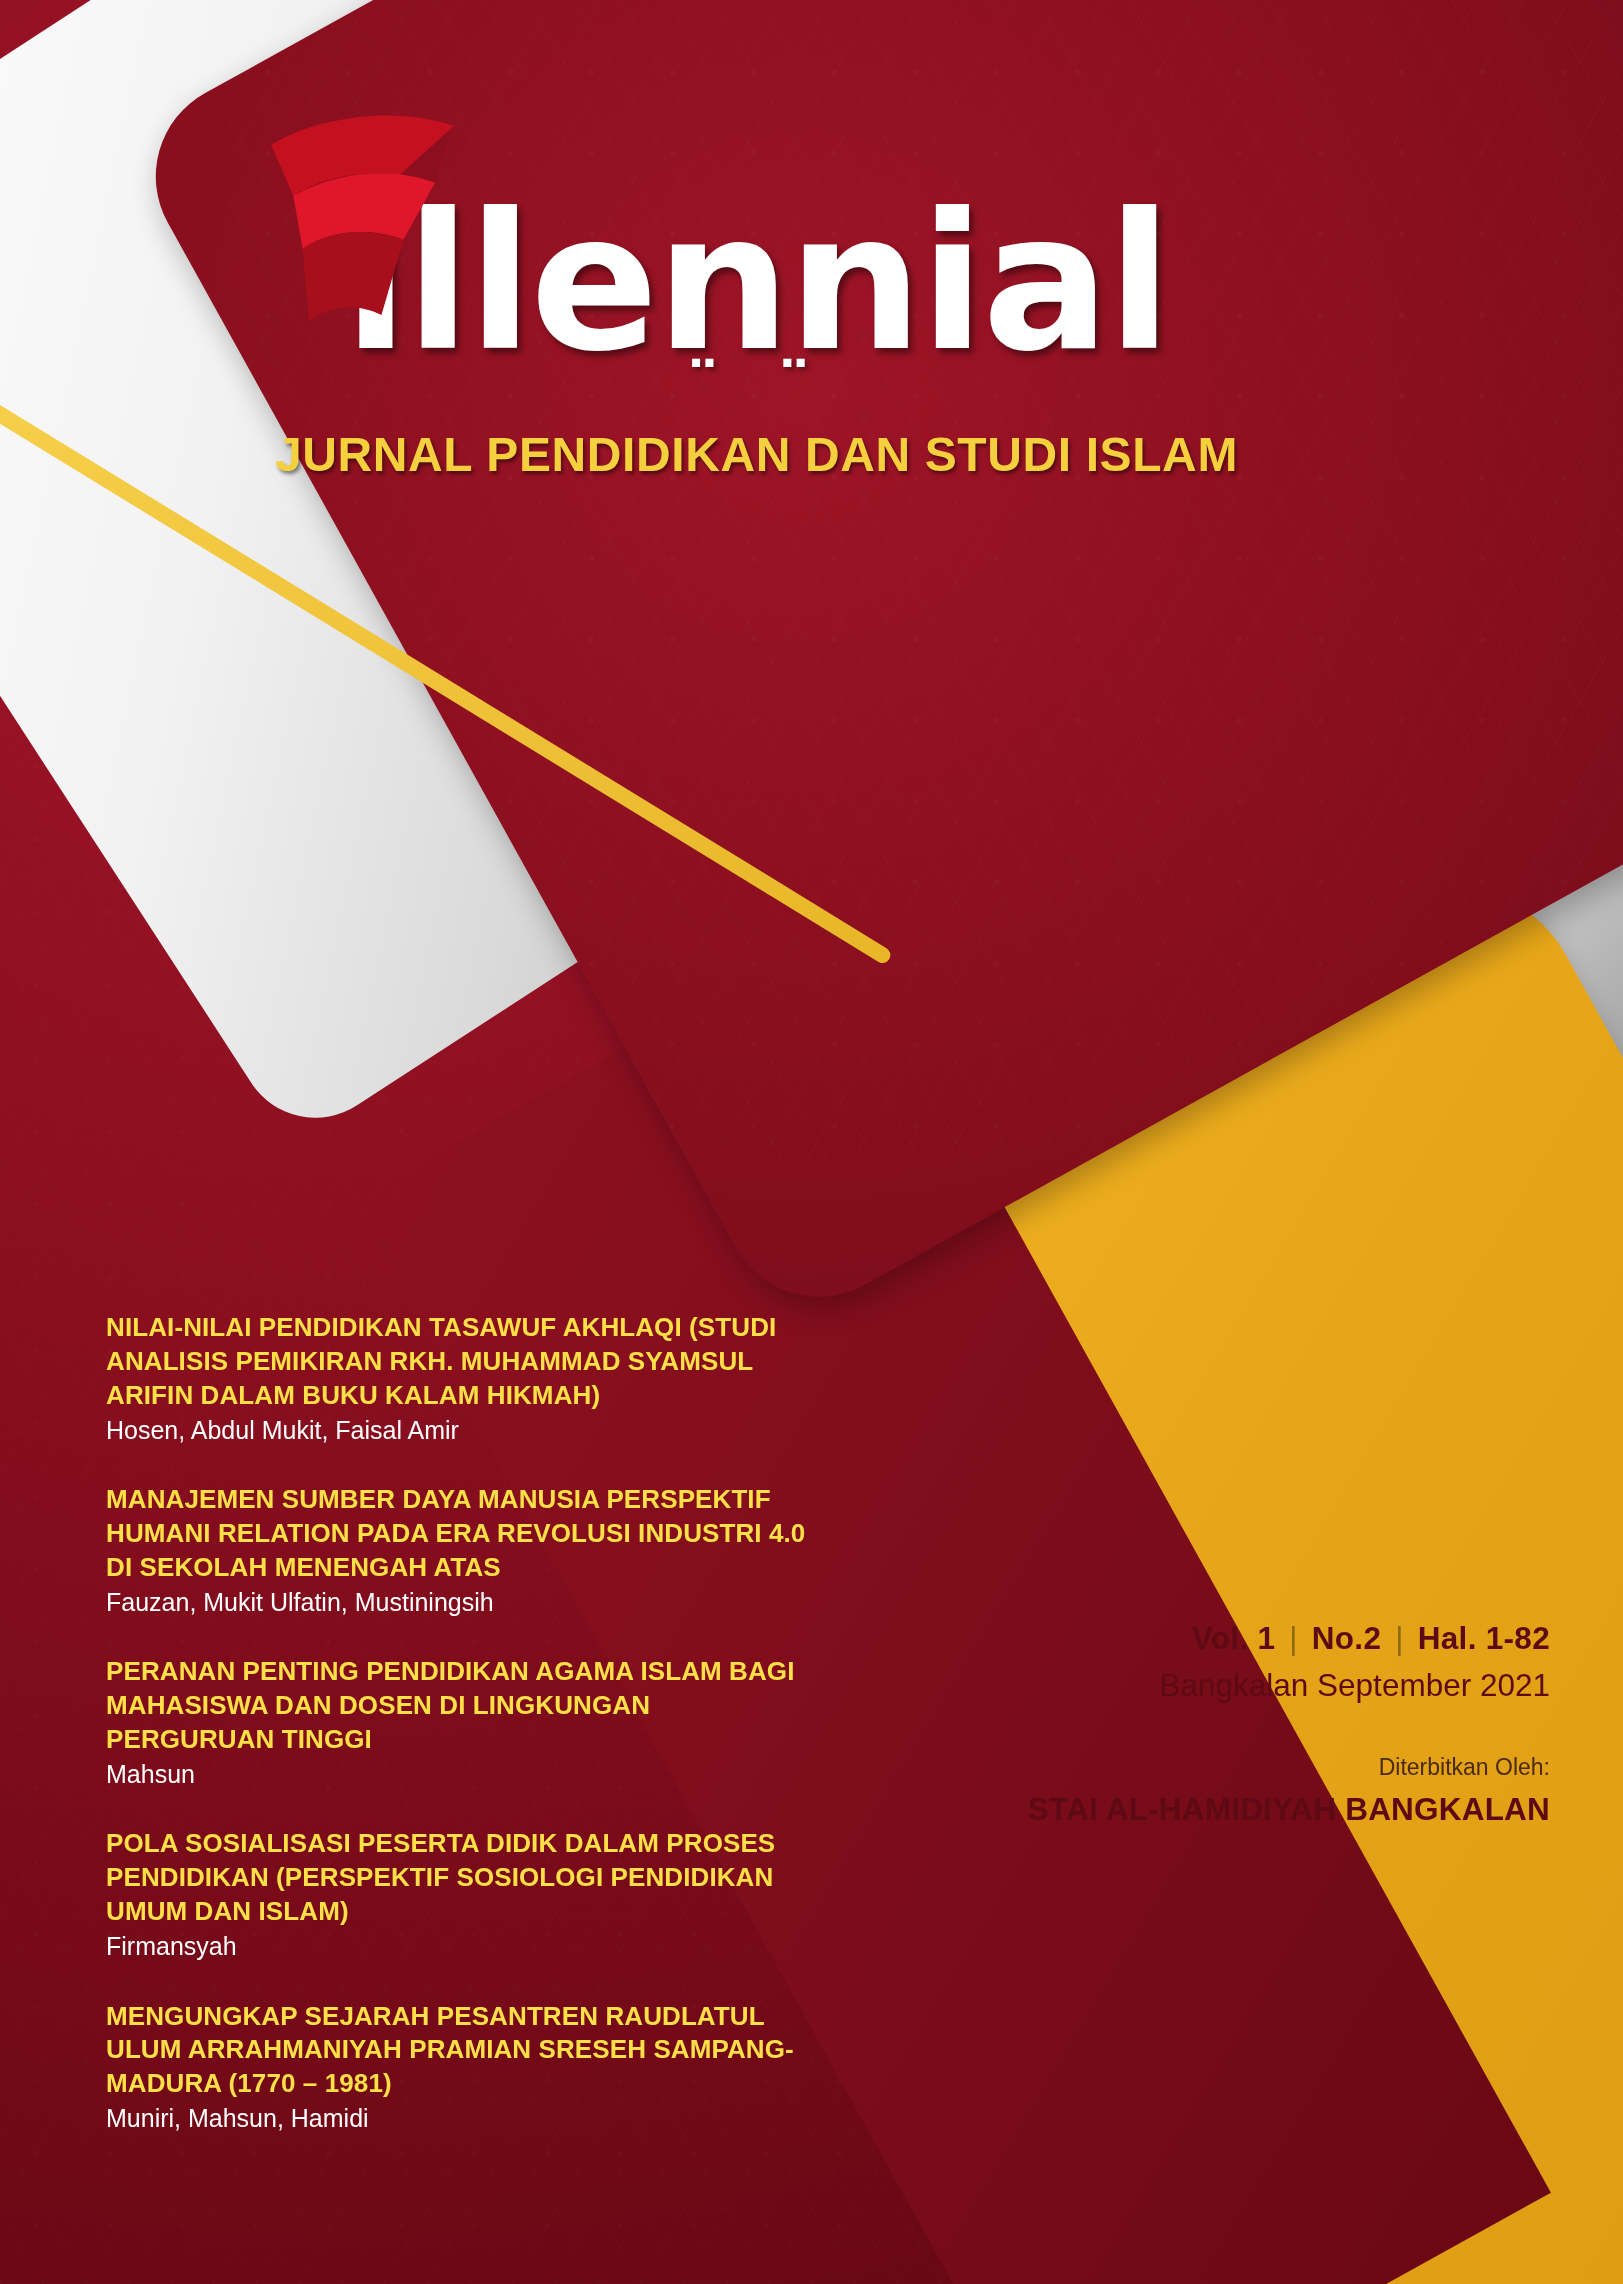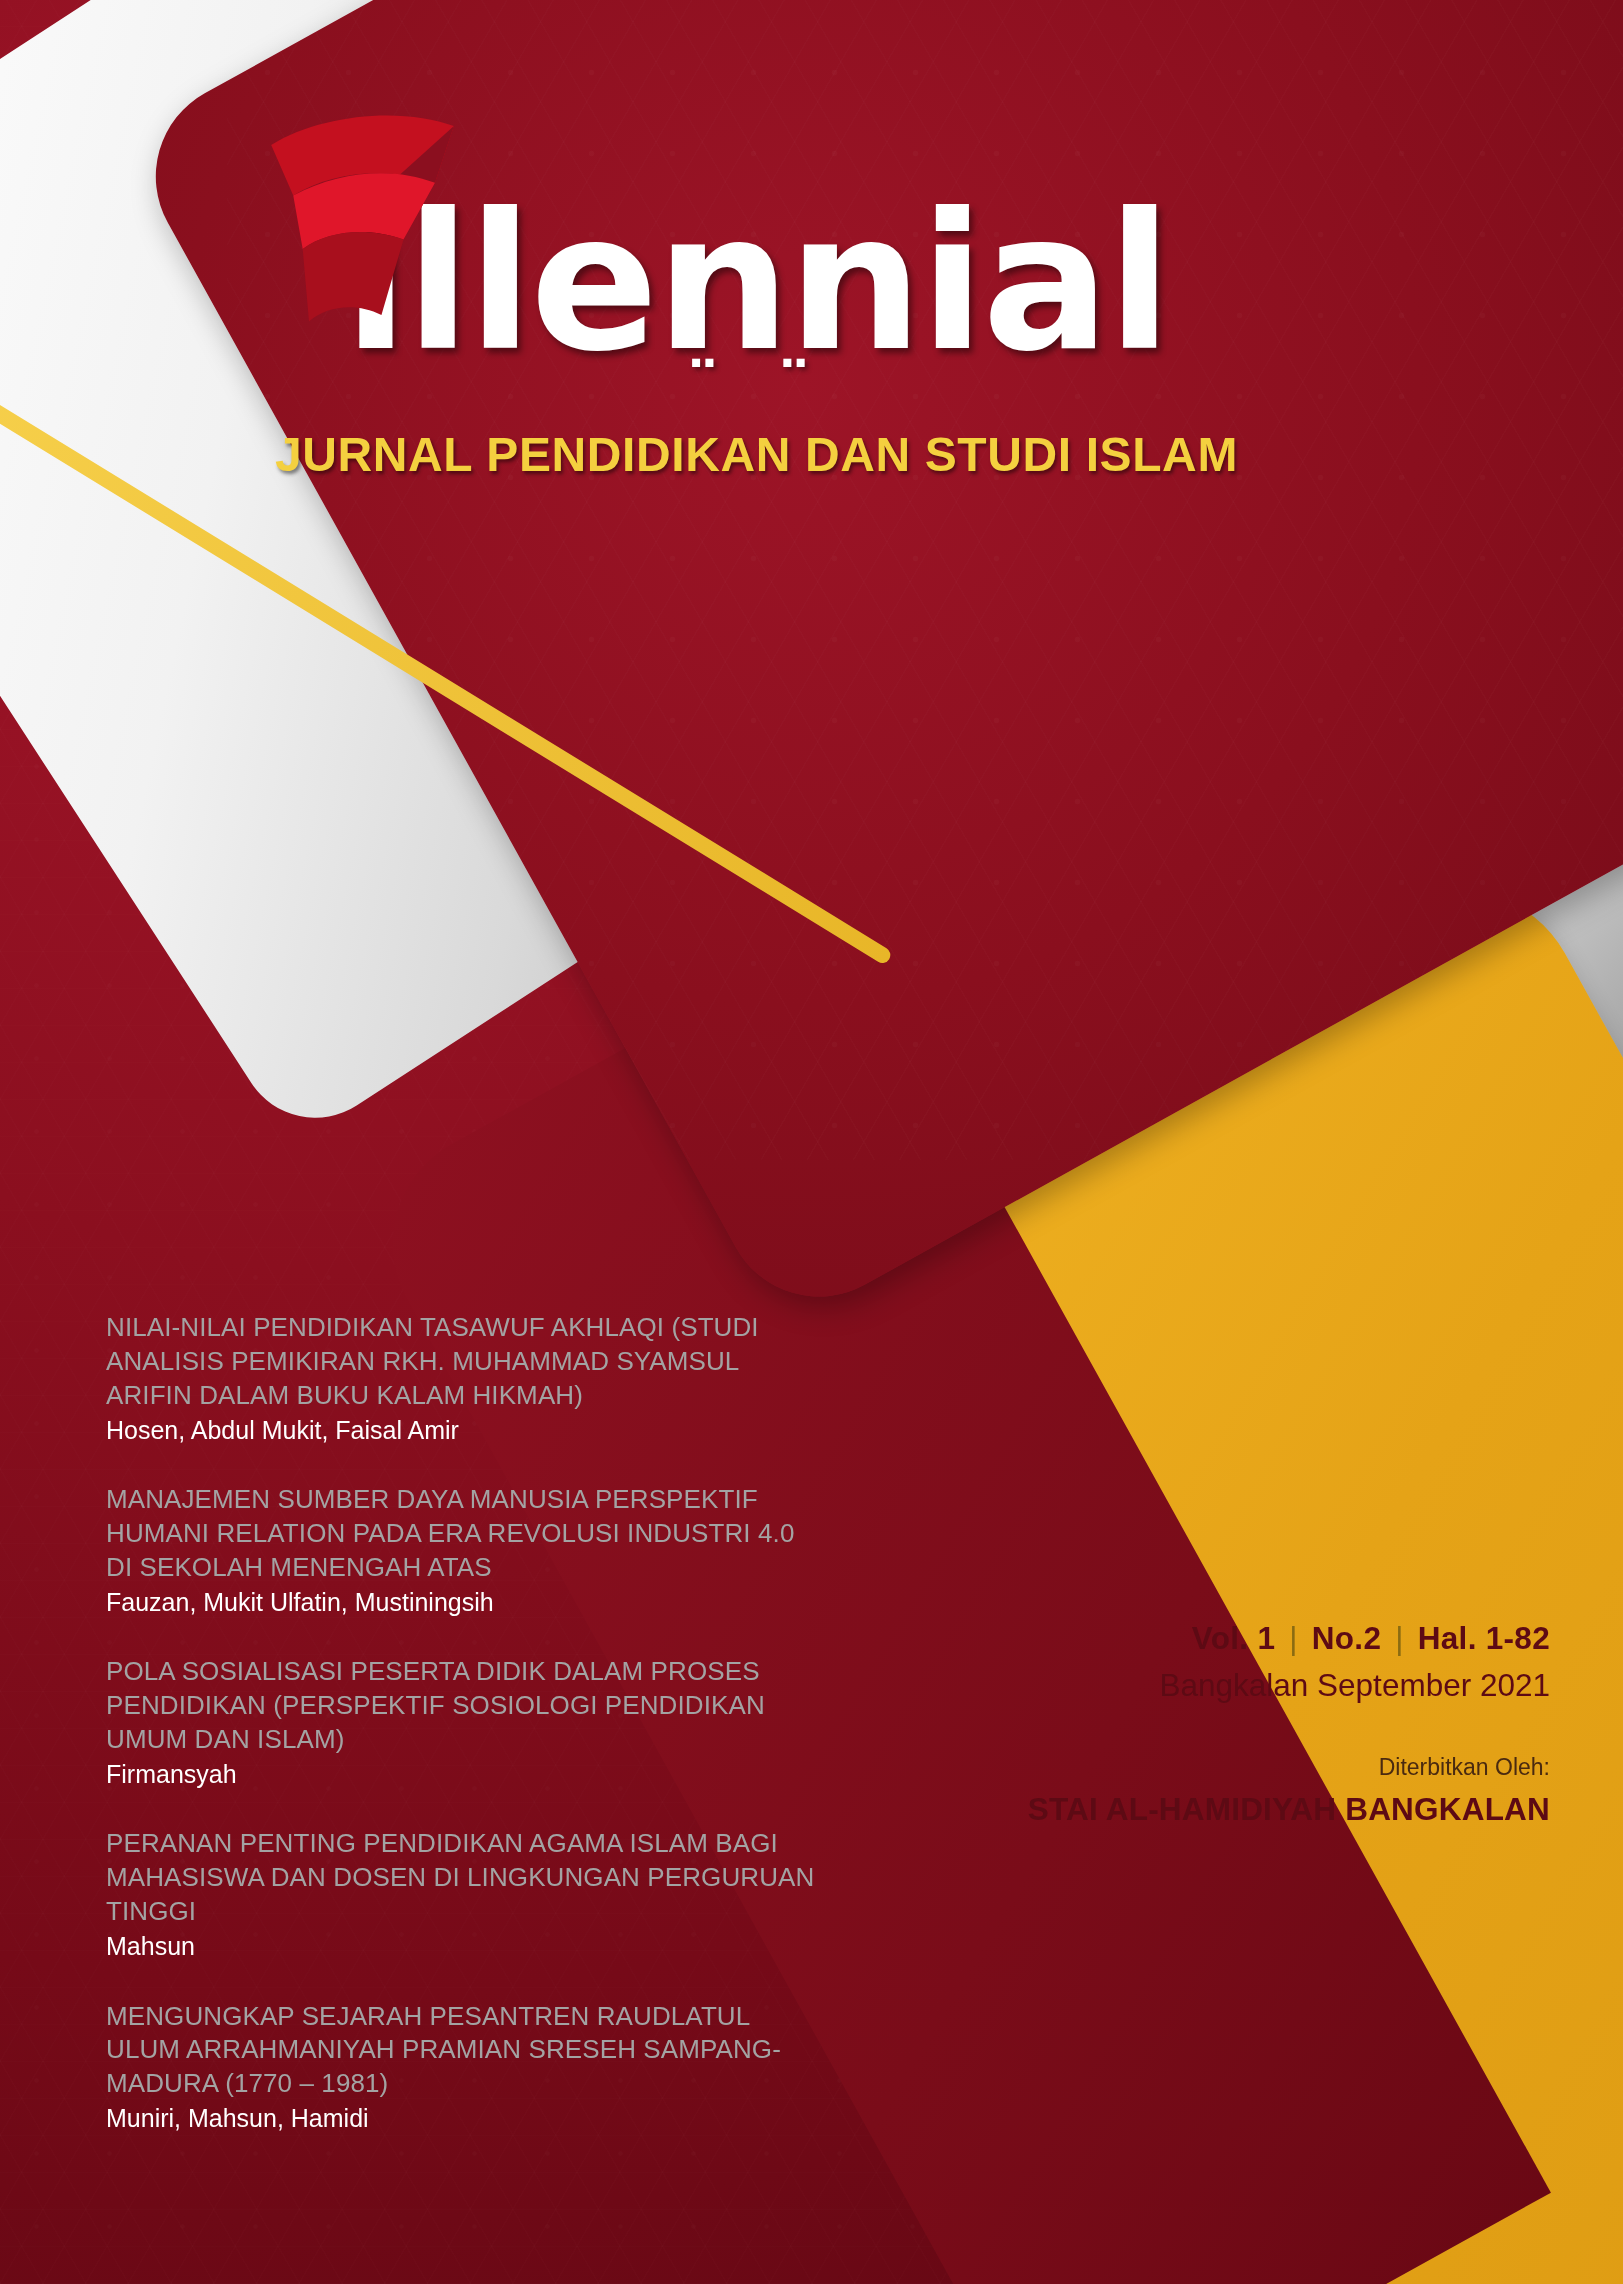--- a/index.html
+++ b/index.html
@@ -177,25 +177,25 @@
     left: 106px;
     top: 1311px;
     width: 712px;
     color: #ffffff;
   }
   .article {
     margin-bottom: 37px;
   }
   .article-title {
     font-family: "Liberation Sans", sans-serif;
-    font-weight: normal;
+    font-weight: bold;
     font-size: 26px;
     line-height: 1.30;
     letter-spacing: 0.1px;
-    color: #a3a3a3;
+    color: #fde047;
     margin: 0 0 2.5px 0;
   }
   .article-authors {
     font-family: "Liberation Sans", sans-serif;
     font-size: 25px;
     line-height: 1.25;
     color: #ffffff;
     margin: 0;
   }
 
@@ -275,26 +275,26 @@
   <div class="articles">
     <div class="article">
       <p class="article-title">NILAI-NILAI PENDIDIKAN TASAWUF AKHLAQI (STUDI ANALISIS PEMIKIRAN RKH. MUHAMMAD SYAMSUL ARIFIN DALAM BUKU KALAM HIKMAH)</p>
       <p class="article-authors">Hosen, Abdul Mukit, Faisal Amir</p>
     </div>
     <div class="article">
       <p class="article-title">MANAJEMEN SUMBER DAYA MANUSIA PERSPEKTIF HUMANI RELATION PADA ERA REVOLUSI INDUSTRI 4.0 DI SEKOLAH MENENGAH ATAS</p>
       <p class="article-authors">Fauzan, Mukit Ulfatin, Mustiningsih</p>
     </div>
     <div class="article">
+      <p class="article-title">PERANAN PENTING PENDIDIKAN AGAMA ISLAM BAGI MAHASISWA DAN DOSEN DI LINGKUNGAN PERGURUAN TINGGI</p>
+      <p class="article-authors">Mahsun</p>
+    </div>
+    <div class="article">
       <p class="article-title">POLA SOSIALISASI PESERTA DIDIK DALAM PROSES PENDIDIKAN (PERSPEKTIF SOSIOLOGI PENDIDIKAN UMUM DAN ISLAM)</p>
       <p class="article-authors">Firmansyah</p>
-    </div>
-    <div class="article">
-      <p class="article-title">PERANAN PENTING PENDIDIKAN AGAMA ISLAM BAGI MAHASISWA DAN DOSEN DI LINGKUNGAN PERGURUAN TINGGI</p>
-      <p class="article-authors">Mahsun</p>
     </div>
     <div class="article">
       <p class="article-title">MENGUNGKAP SEJARAH PESANTREN RAUDLATUL ULUM ARRAHMANIYAH PRAMIAN SRESEH SAMPANG-MADURA (1770 – 1981)</p>
       <p class="article-authors">Muniri, Mahsun, Hamidi</p>
     </div>
   </div>
 
   <div class="issue">
     <div class="issue-line1">
       <span>Vol. 1</span><span class="sep">|</span><span>No.2</span><span class="sep">|</span><span>Hal. 1-82</span>

